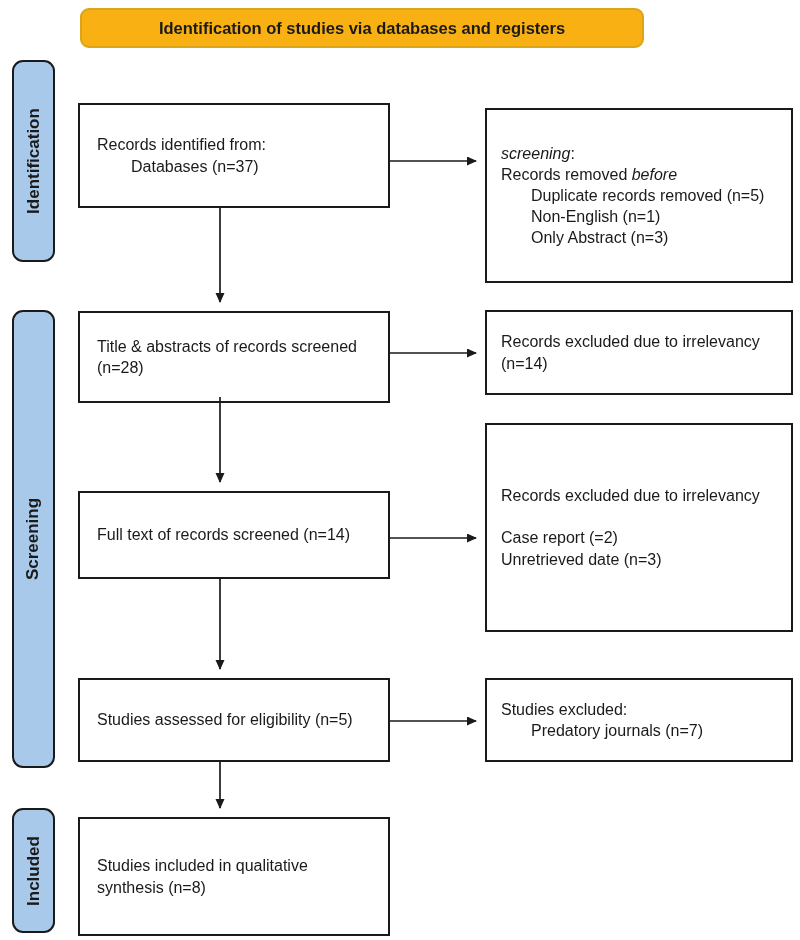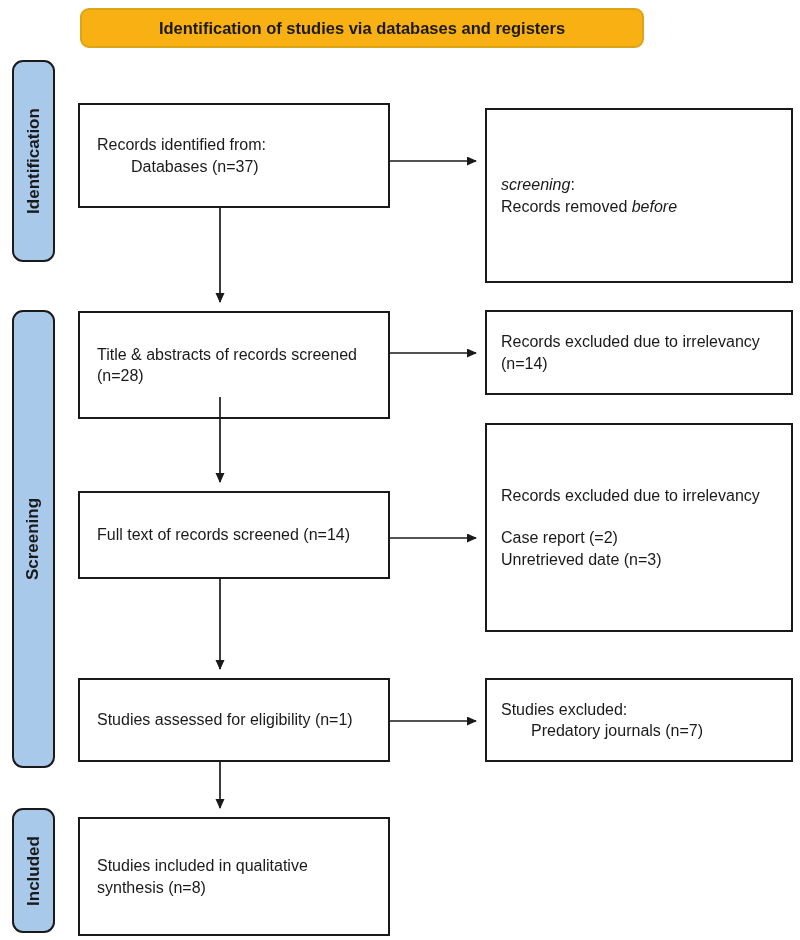--- a/index.html
+++ b/index.html
@@ -56,21 +56,21 @@
     background: #ffffff;
     border: 2px solid var(--box-border, #1A1A1A);
     display: flex; flex-direction: column; justify-content: center;
     font-size: 16px;
     line-height: 1.32;
   }
   .col-left  { left: 78px;  width: 312px; padding: 6px 12px 6px 17px; }
   .col-right { left: 485px; width: 308px; padding: 6px 10px 6px 14px; }
 
   .b1 { top: 103px; height: 105px; }
-  .b2 { top: 311px; height: 108px; }
+  .b2 { top: 311px; height: 92px; }
   .b3 { top: 491px; height: 88px; }
   .b4 { top: 678px; height: 84px; }
   .b5 { top: 817px; height: 119px; }
 
   .r1 { top: 108px; height: 175px; }
   .r2 { top: 310px; height: 85px; }
   .r3 { top: 423px; height: 209px; }
   .r4 { top: 678px; height: 84px; }
 
   .indent1 { padding-left: 34px; }
@@ -111,30 +111,35 @@
 
   <div class="box col-left b2">
     <div>Title &amp; abstracts of records screened (n=28)</div>
   </div>
 
   <div class="box col-left b3">
     <div>Full text of records screened (n=14)</div>
   </div>
 
   <div class="box col-left b4">
-    <div>Studies assessed for eligibility (n=1)</div>
+    <div>Studies assessed for eligibility (n=5)</div>
   </div>
 
   <div class="box col-left b5">
     <div>Studies included in qualitative synthesis (n=8)</div>
   </div>
 
   <div class="box col-right r1">
     <div><i>screening</i><span>:</span></div>
     <div><span>Records removed </span><i>before</i></div>
+    <div class="indent2">
+      <div>Duplicate records removed (n=5)</div>
+      <div>Non-English (n=1)</div>
+      <div>Only Abstract (n=3)</div>
+    </div>
   </div>
 
   <div class="box col-right r2">
     <div>Records excluded due to irrelevancy</div>
     <div>(n=14)</div>
   </div>
 
   <div class="box col-right r3">
     <div>Records excluded due to irrelevancy</div>
     <div class="spacer"></div>

